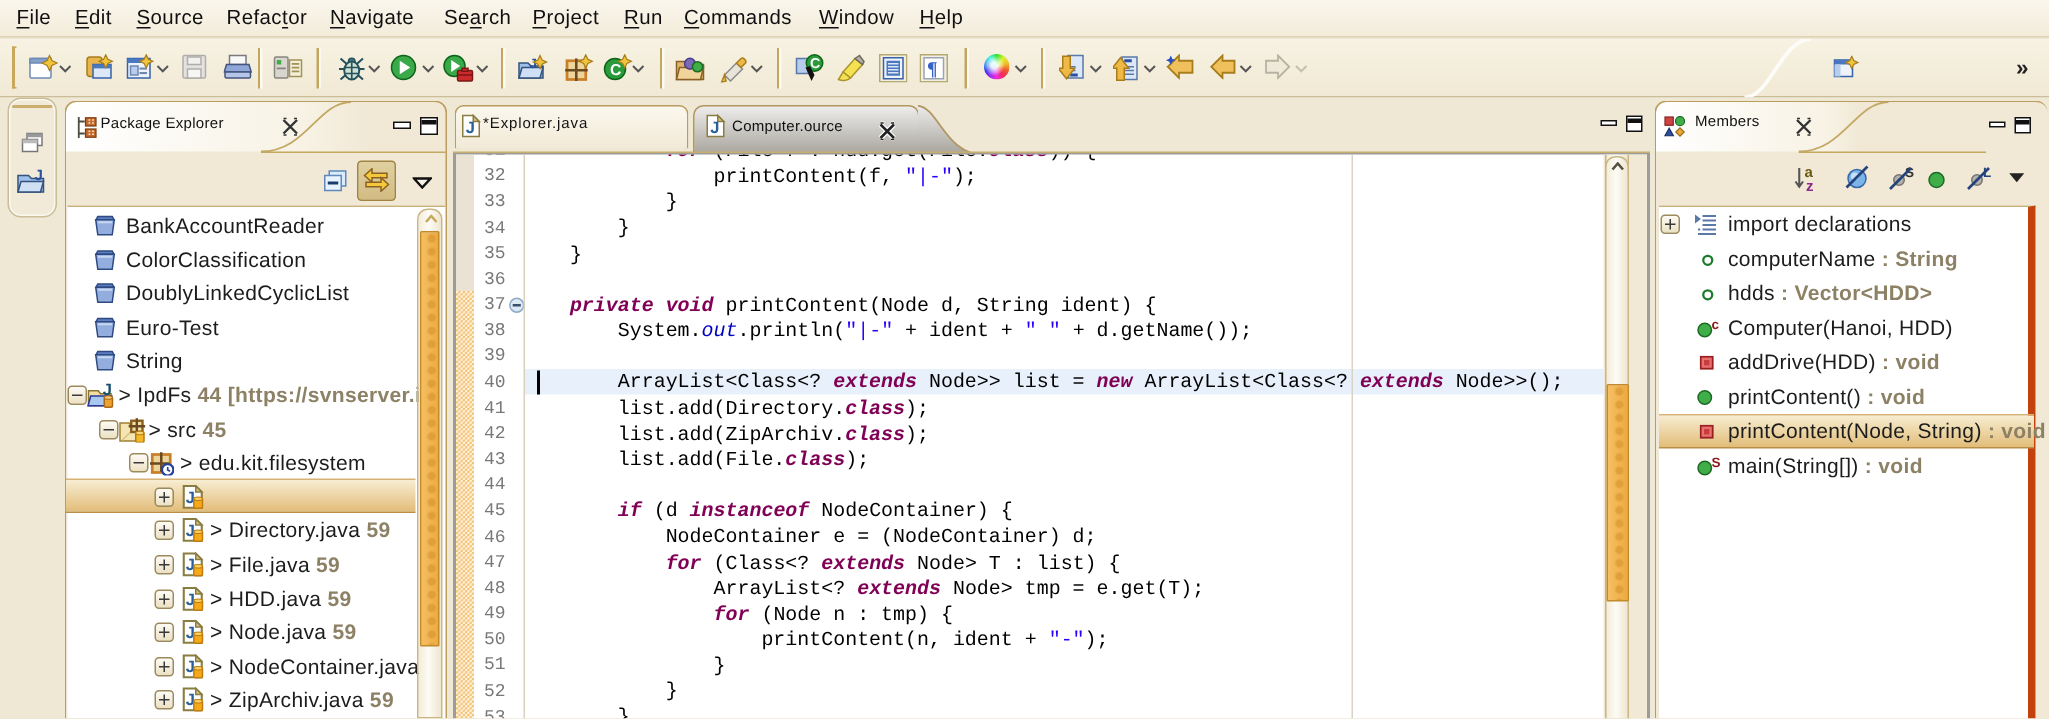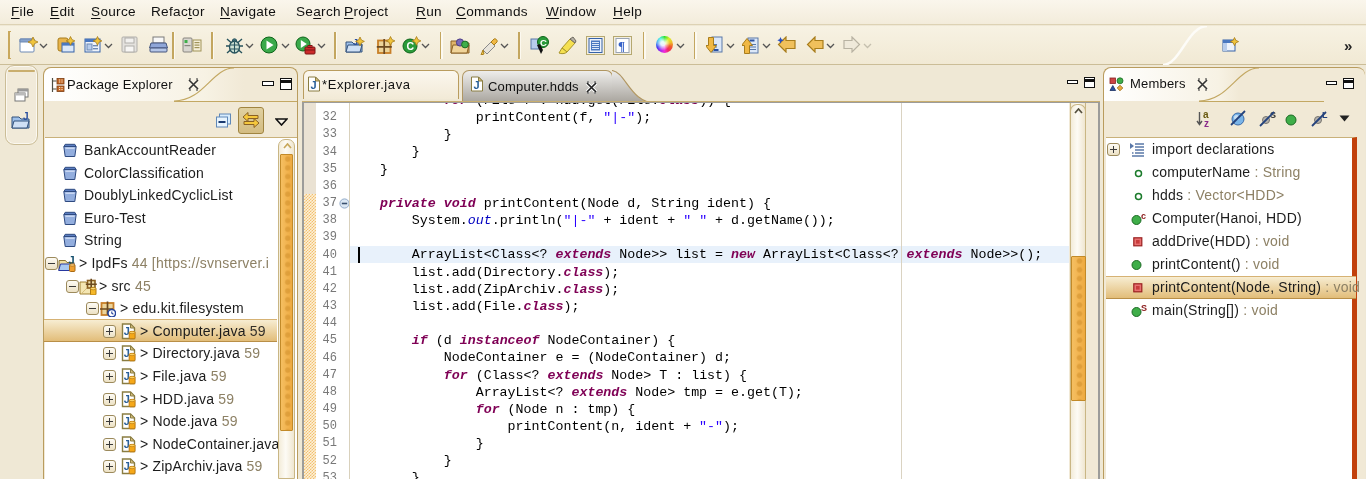--- a/index.html
+++ b/index.html
@@ -15,25 +15,25 @@
 #menubar u { text-decoration:underline; text-underline-offset:2px; }
 
 
 #toolbar { position:absolute; left:0; top:26px; width:1366px; height:39px;
   background:linear-gradient(#f7f2e3,#f1e9d4); border-bottom:1px solid #cbbd97; }
 .tsep { position:absolute; top:6px; width:3px; height:27px;
   background:linear-gradient(90deg,#c3a65f 0 1.5px,#fcf9f0 1.5px 3px); }
 .ticon { position:absolute; top:10px; }
 .chev { position:absolute; top:17px; }
 
-.tabtext { font-size:13px; letter-spacing:0.2px; color:#111; }
+.tabtext { font-size:10px; letter-spacing:0.2px; color:#111; }
 
 
 .trow { position:absolute; white-space:nowrap; font-size:14px; letter-spacing:0.22px; color:#1c1c1c; height:23px; line-height:23px; }
-.gray { color:#8d8165; }
+.gray { color:#8d8165;font-weight:bold; }
 .sel { background:linear-gradient(#f7edd2,#e2bd79); border-top:1px solid #d6b274; border-bottom:1px solid #b98f47; height:23px; }
 
 
 .exp { position:absolute; width:13px; height:13px; border:1px solid #9c8a5c; border-radius:3px;
   background:linear-gradient(#fdfbf5,#ece1c4); }
 .exp:before, .exp.plus:after { content:""; position:absolute; background:#3a3a3a; }
 .exp:before { left:2px; right:2px; top:5px; height:1px; }
 .exp.plus:after { top:2px; bottom:2px; left:5px; width:1px; }
 #code { position:absolute; font-family:"Liberation Mono", monospace;
   font-size:13.3px; line-height:17.17px; white-space:pre; color:#000; }
@@ -47,21 +47,21 @@
 </head>
 <body>
 
 <div id="menubar">
   <span style="left:11px"><u>F</u>ile</span>
   <span style="left:50px"><u>E</u>dit</span>
   <span style="left:91px"><u>S</u>ource</span>
   <span style="left:151px">Refac<u>t</u>or</span>
   <span style="left:220px"><u>N</u>avigate</span>
   <span style="left:296px">Se<u>a</u>rch</span>
-  <span style="left:344px"><u>P</u>roject</span>
+  <span style="left:355px"><u>P</u>roject</span>
   <span style="left:416px"><u>R</u>un</span>
   <span style="left:456px"><u>C</u>ommands</span>
   <span style="left:546px"><u>W</u>indow</span>
   <span style="left:613px"><u>H</u>elp</span>
 </div>
 
 <div id="toolbar">
   <div class="abs" style="left:8px;top:5px;width:3px;height:28px;border-left:2px solid #c9a85c;border-top:1px solid #c9a85c;border-bottom:1px solid #c9a85c"></div>
   <svg class="ticon" style="left:19px" width="20" height="19" viewBox="0 0 20 19">
     <rect x="1" y="3" width="14" height="13" rx="1" fill="#fff" stroke="#6d89b4"></rect>
@@ -391,21 +391,20 @@
         <svg style="position:absolute;left:56px;top:4px" width="16" height="16" viewBox="0 0 16 16">
           <use href="#gpkg"></use>
         </svg>
         <span style="position:absolute;left:76px">&gt; edu.kit.filesystem</span>
       </div>
     <div class="trow sel" style="left:0;top:250.8px;width:233px">
         <span class="exp plus" style="left:58.5px;top:5px"></span>
         <svg style="position:absolute;left:76.5px;top:3px" width="15" height="17" viewBox="0 0 15 17">
           <use href="#gjfile"></use>
         </svg>
-        <span style="position:absolute;left:96px">&gt; Computer.java <span style="color:#33302a">59</span></span>
       </div>
     <div class="trow" style="left:0;top:274.4px">
         <span class="exp plus" style="left:58.5px;top:5px"></span>
         <svg style="position:absolute;left:76.5px;top:3px" width="15" height="17" viewBox="0 0 15 17">
           <use href="#gjfile"></use>
         </svg>
         <span style="position:absolute;left:96px">&gt; Directory.java <span class="gray">59</span></span>
       </div>
     <div class="trow" style="left:0;top:297px">
         <span class="exp plus" style="left:58.5px;top:5px"></span>
@@ -470,21 +469,21 @@
     </linearGradient>
       </defs>
     <path d="M0 0 C 14 2 18 34 45 34 L 0 34 z" fill="url(#tabcurve)"></path>
     <path d="M0 0.5 C 14 2 18 33.5 45 33.5" fill="none" stroke="#b09662" stroke-width="1.2"></path>
   </svg>
   <svg class="abs" style="left:168px;top:9px" width="14" height="16" viewBox="0 0 14 16">
     <path d="M1.5 1 h7 l4 4 v10 h-11 z" fill="#fff" stroke="#8a7d42"></path>
     <path d="M8.5 1 v4 h4 z" fill="#d8c080" stroke="#8a7d42"></path>
     <text x="3.5" y="12.5" font-size="11" font-weight="bold" fill="#2a6099" font-family="Liberation Sans">J</text>
   </svg>
-  <div class="abs tabtext" style="left:186px;top:12px">Computer.hdds</div>
+  <div class="abs tabtext" style="left:186px;top:12px">Computer.ource</div>
   <svg class="abs" style="left:283px;top:14px" width="13" height="13" viewBox="0 0 13 13">
     <path d="M2 2 L11 11 M11 2 L2 11 M2 1 l2 0 M9 1 l2 0 M2 12 l2 0 M9 12 l2 0" stroke="#fff" stroke-width="3.4"></path>
     <path d="M2 2 L11 11 M11 2 L2 11" stroke="#222" stroke-width="1.7"></path>
     <path d="M2 1 l2 0 M9 1 l2 0 M2 12 l2 0 M9 12 l2 0" stroke="#222" stroke-width="1.1"></path>
   </svg>
 
   <div class="abs" style="left:765px;top:13px;width:11px;height:4px;border:1.5px solid #111;background:#fff"></div>
   <div class="abs" style="left:782px;top:10px;width:11px;height:11px;border:1.5px solid #111;background:#fff">
       <div style="height:2.5px;background:#111;margin-top:1px"></div>
     </div>

